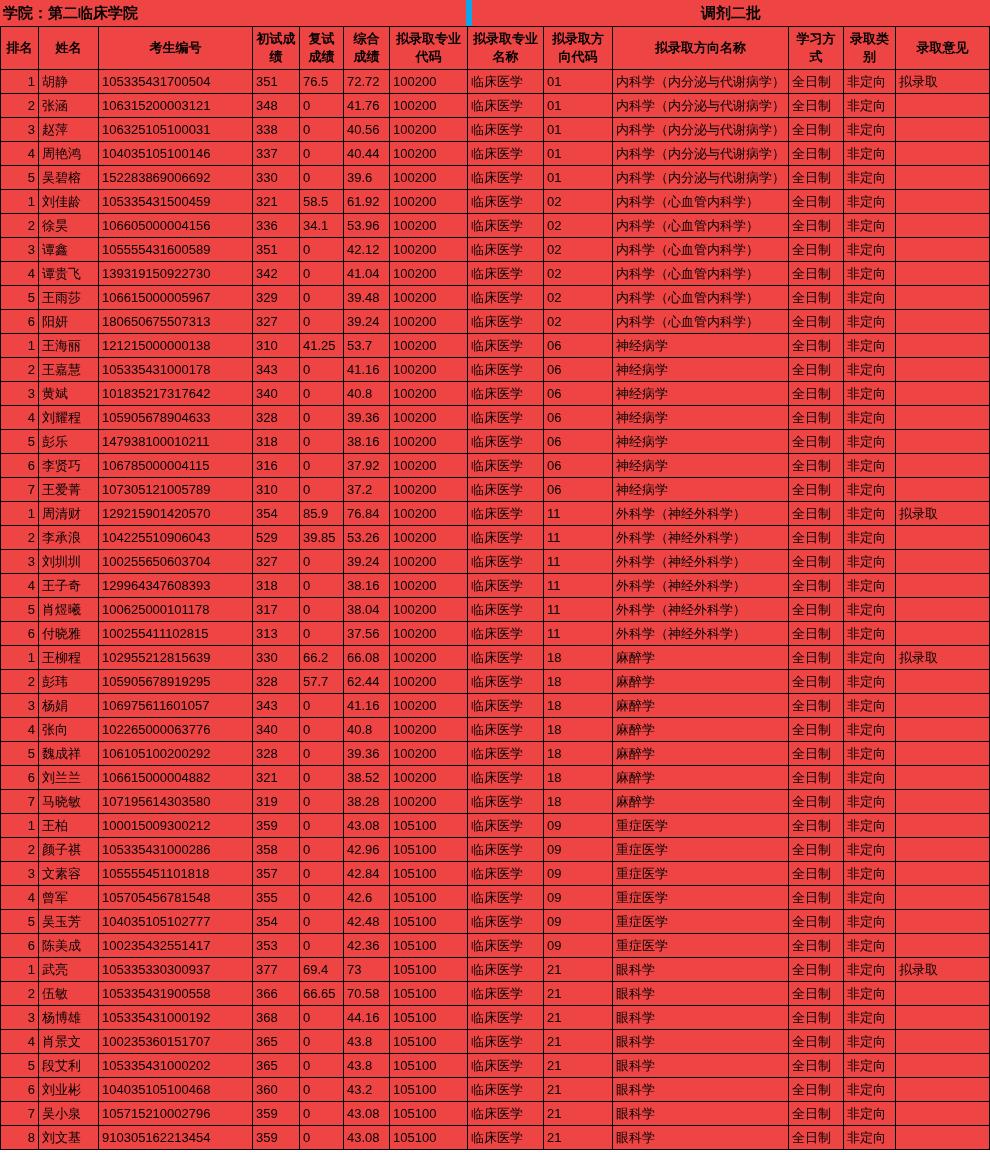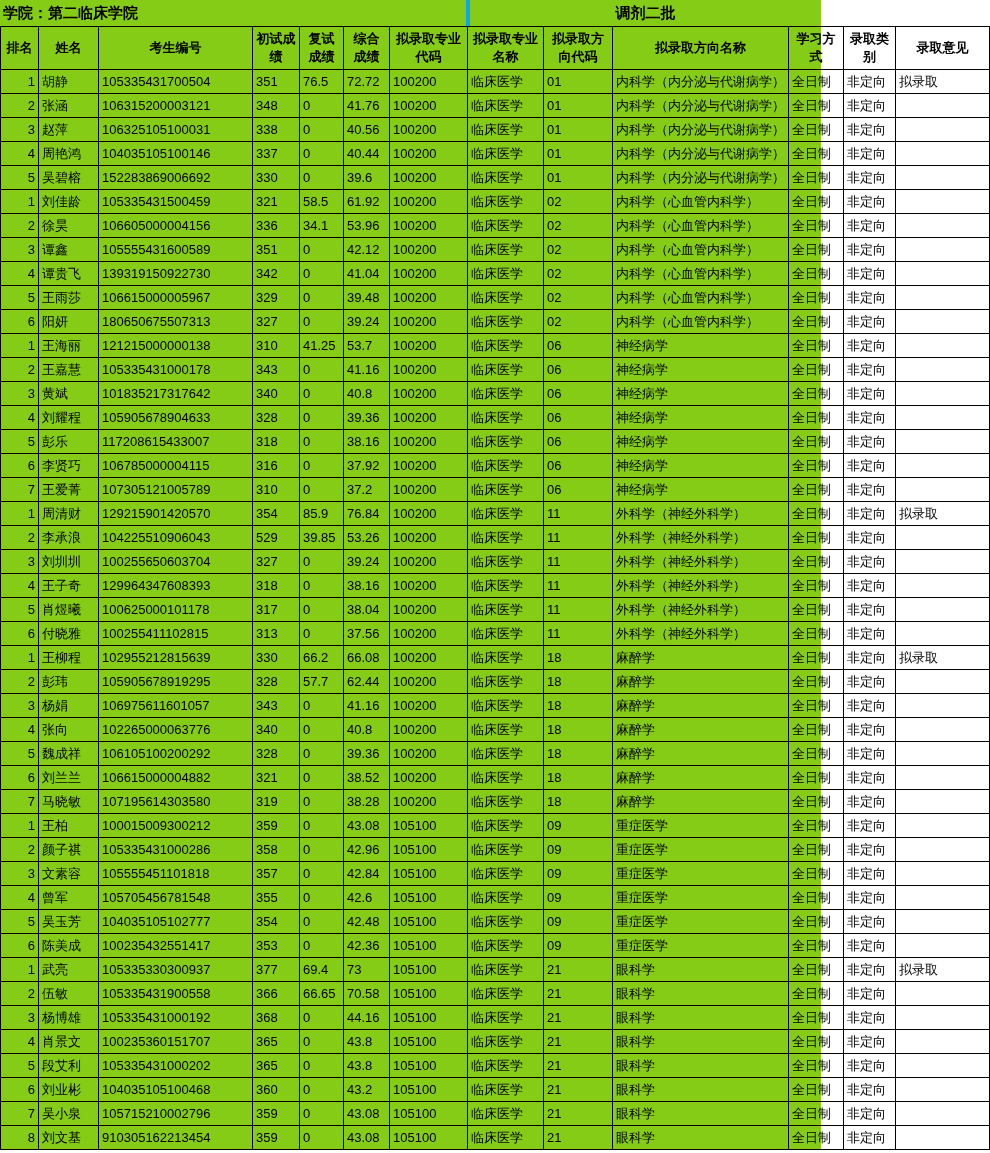--- a/index.html
+++ b/index.html
@@ -3,43 +3,43 @@
 <meta charset="utf-8">
 <style>
   html, body {
     margin: 0;
     padding: 0;
     background: #ffffff;
     font-family: "Liberation Sans", sans-serif;
     color: #000000;
   }
   .sheet {
-    width: 821px;
-    background: #84cc16;
+    width: 990px;
+    background: #ef4444;
   }
   
   .title-row {
     display: flex;
     height: 26px;
     align-items: center;
   }
   .title-left {
     width: 466px;
     font-size: 15px;
     font-weight: bold;
     padding-left: 3px;
     box-sizing: border-box;
     height: 26px;
     line-height: 26px;
     overflow: hidden;
     white-space: nowrap;
   }
   .title-right {
     flex: 1;
-    border-left: 4px solid #0ea5e9;
+    border-left: 6px solid #0ea5e9;
     text-align: center;
     font-size: 15px;
     font-weight: bold;
     height: 26px;
     line-height: 26px;
     overflow: hidden;
     white-space: nowrap;
   }
   table {
     border-collapse: collapse;
@@ -357,21 +357,21 @@
           <td class="c-major-name">临床医学</td>
           <td class="c-direction-code">06</td>
           <td class="c-direction-name">神经病学</td>
           <td class="c-study-mode">全日制</td>
           <td class="c-admission-category">非定向</td>
           <td class="c-admission-opinion"></td>
         </tr>
         <tr>
           <td class="c-rank">5</td>
           <td class="c-name">彭乐</td>
-          <td class="c-candidate-id">117208615433007</td>
+          <td class="c-candidate-id">147938100010211</td>
           <td class="c-initial-score">318</td>
           <td class="c-retest-score">0</td>
           <td class="c-overall-score">38.16</td>
           <td class="c-major-code">100200</td>
           <td class="c-major-name">临床医学</td>
           <td class="c-direction-code">06</td>
           <td class="c-direction-name">神经病学</td>
           <td class="c-study-mode">全日制</td>
           <td class="c-admission-category">非定向</td>
           <td class="c-admission-opinion"></td>

